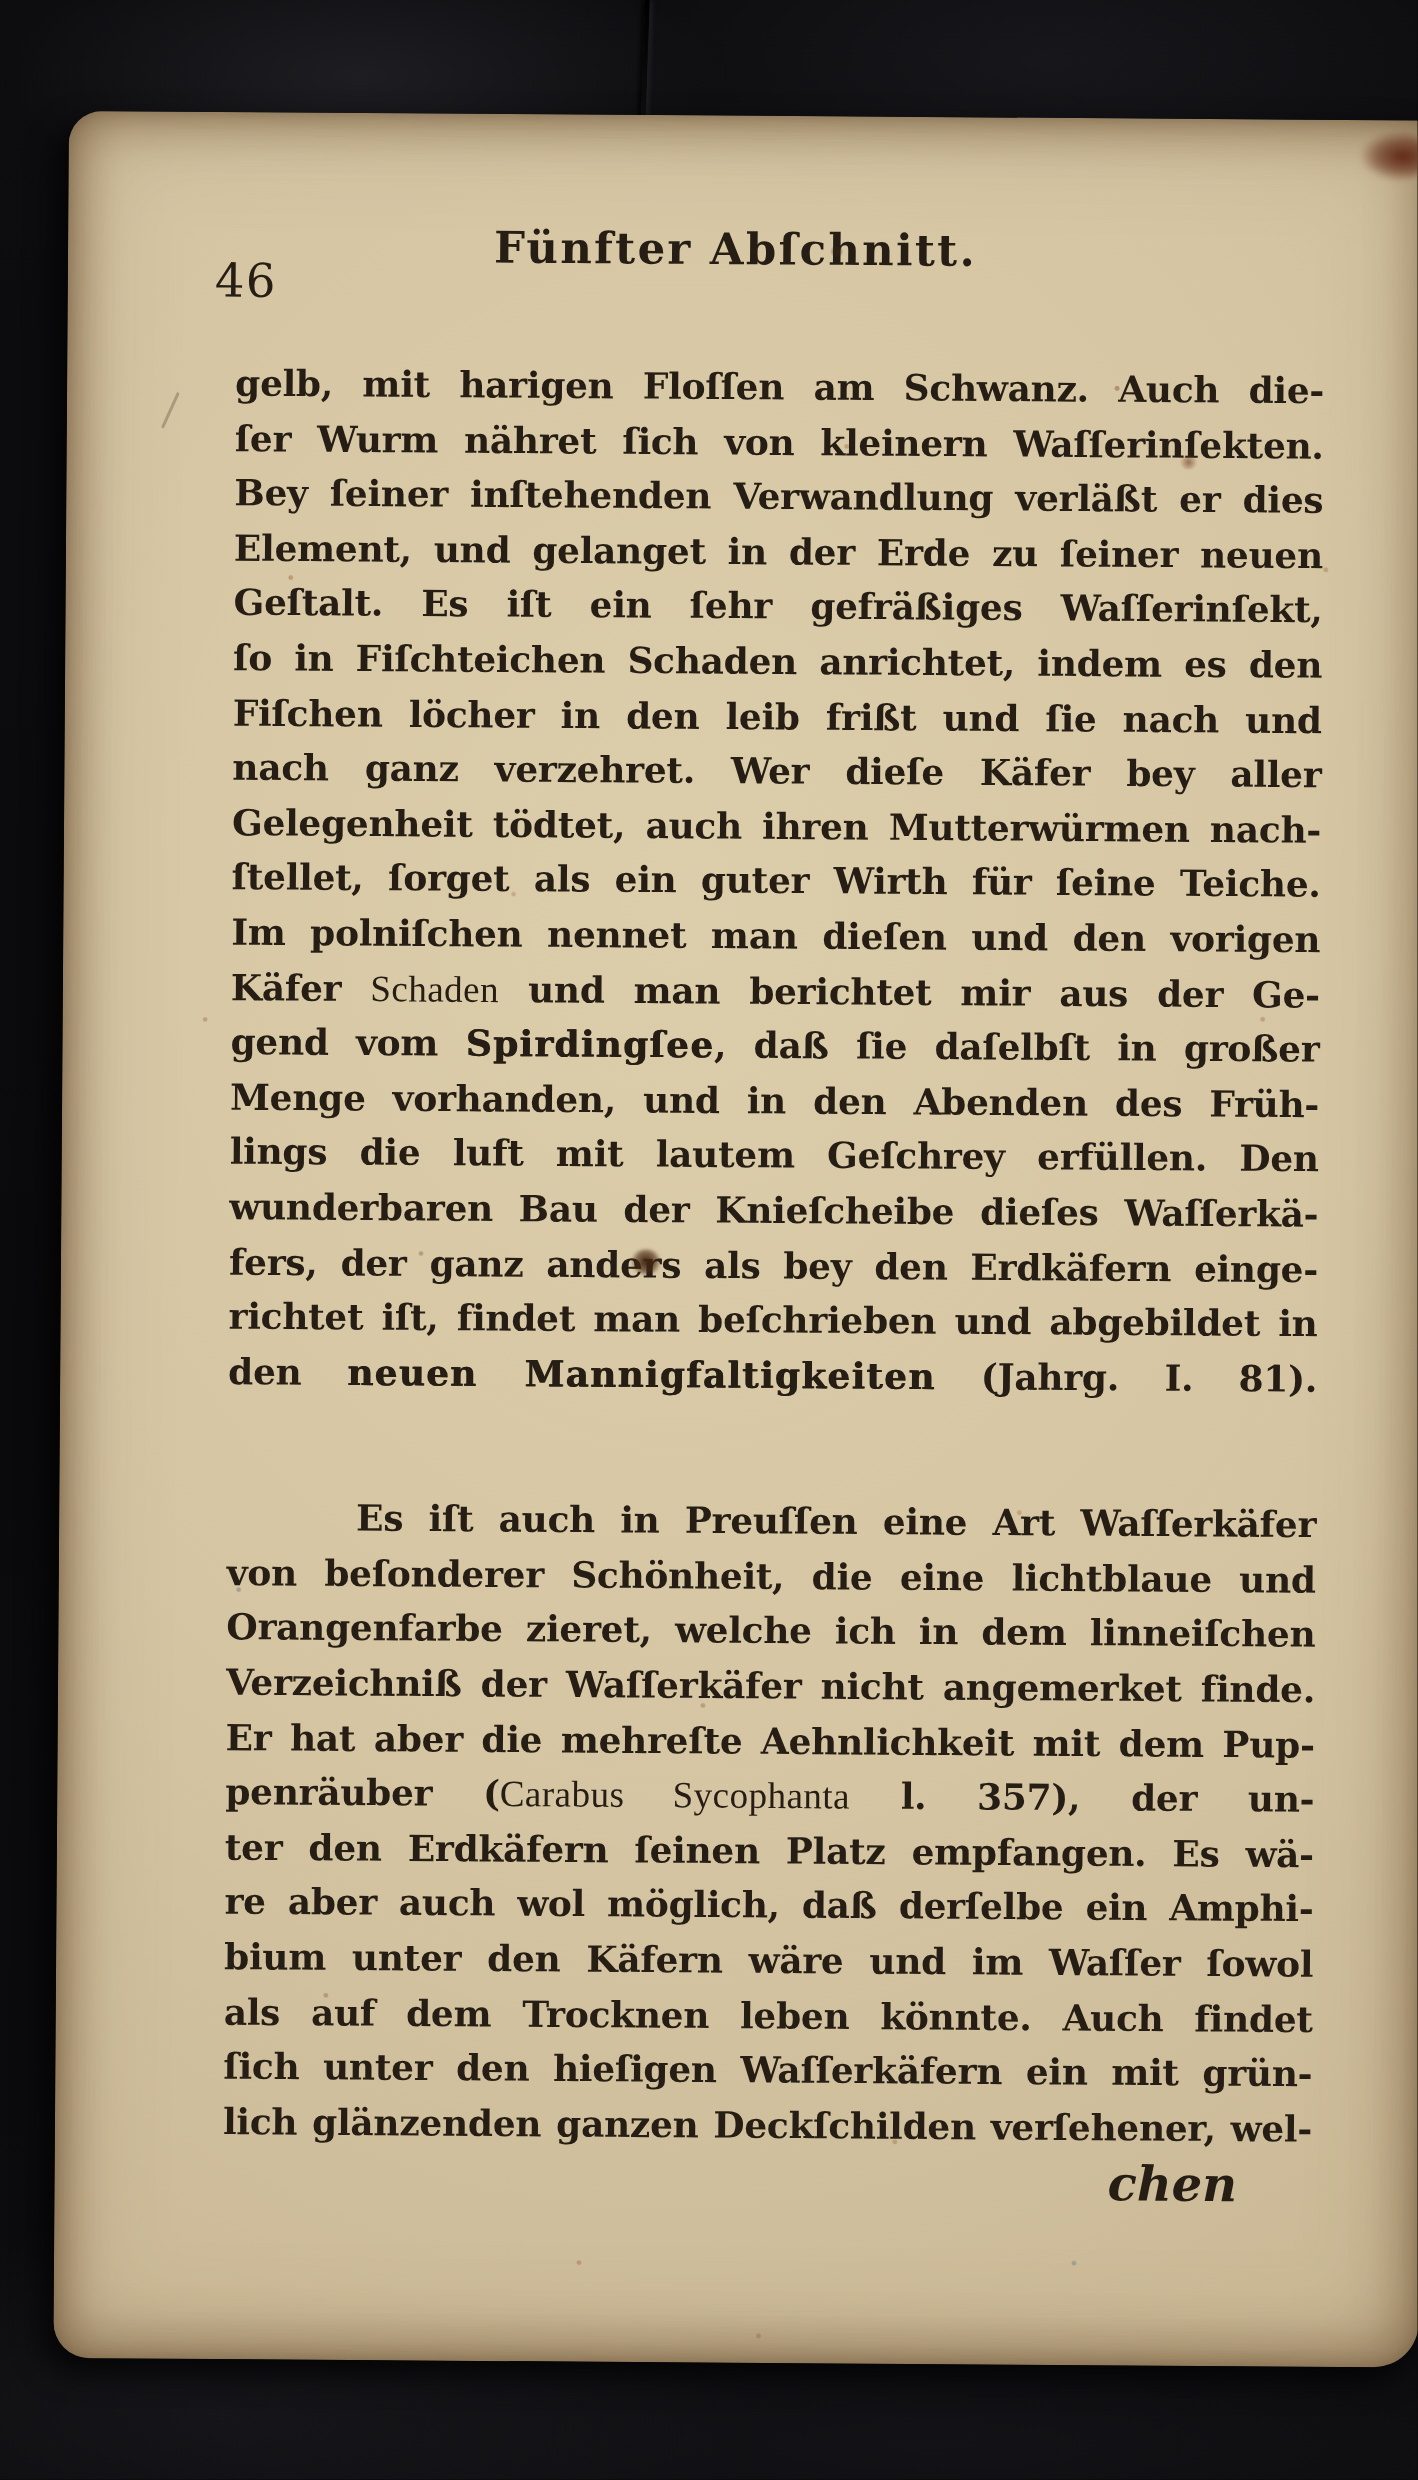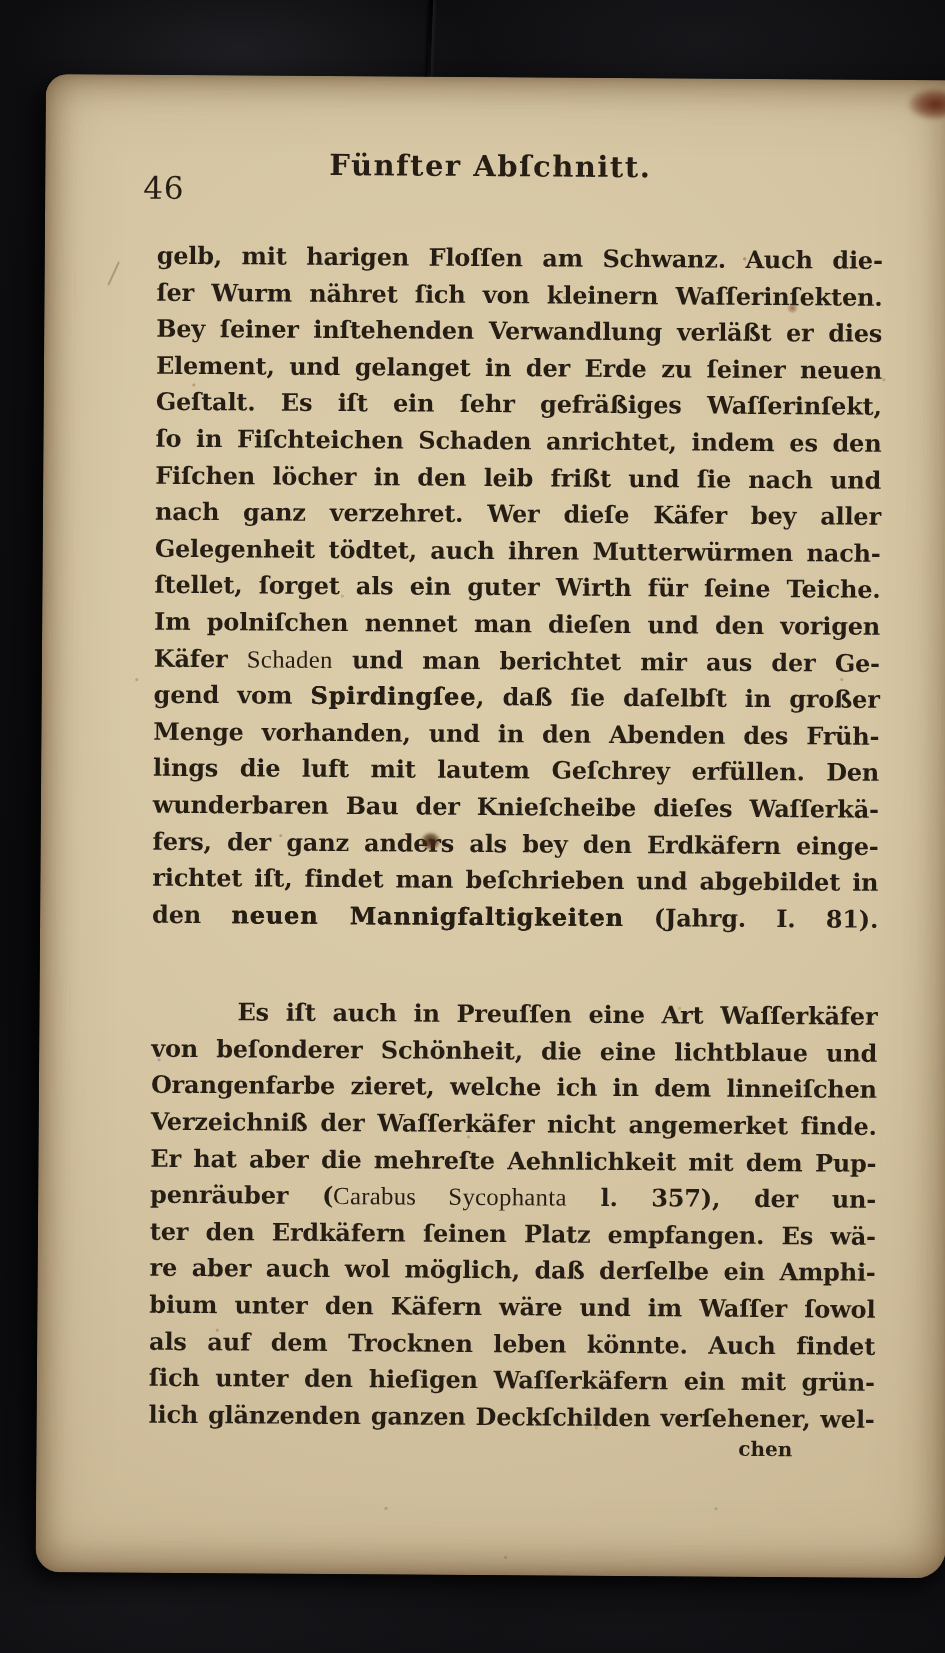--- a/index.html
+++ b/index.html
@@ -86,21 +86,21 @@
   .antiqua{
     font-family:"Liberation Serif", serif;
     font-weight:normal;font-size:1.03em;letter-spacing:.3px;
   }
   .emphasis{
     letter-spacing:.8px;
     text-shadow:.5px 0 0 currentColor;
   }
   .catchword{
     position:absolute;left:702px;top:1358px;
-    font-size:20px;font-weight:bold;
+    font-size:32px;font-weight:bold;font-style:italic;
   }
   .stain{position:absolute;border-radius:50%;pointer-events:none;}
   .stain-top-right{
     left:862px;top:8px;width:46px;height:32px;
     background:radial-gradient(ellipse at 60% 50%, var(--stain) 0%, rgba(95,39,20,.55) 45%, transparent 75%);
     filter:blur(2px);
   }
   .stain-mid{
     left:380px;top:756px;width:20px;height:17px;
     background:radial-gradient(circle, #3f2410 0%, rgba(74,42,18,.6) 50%, transparent 78%);

